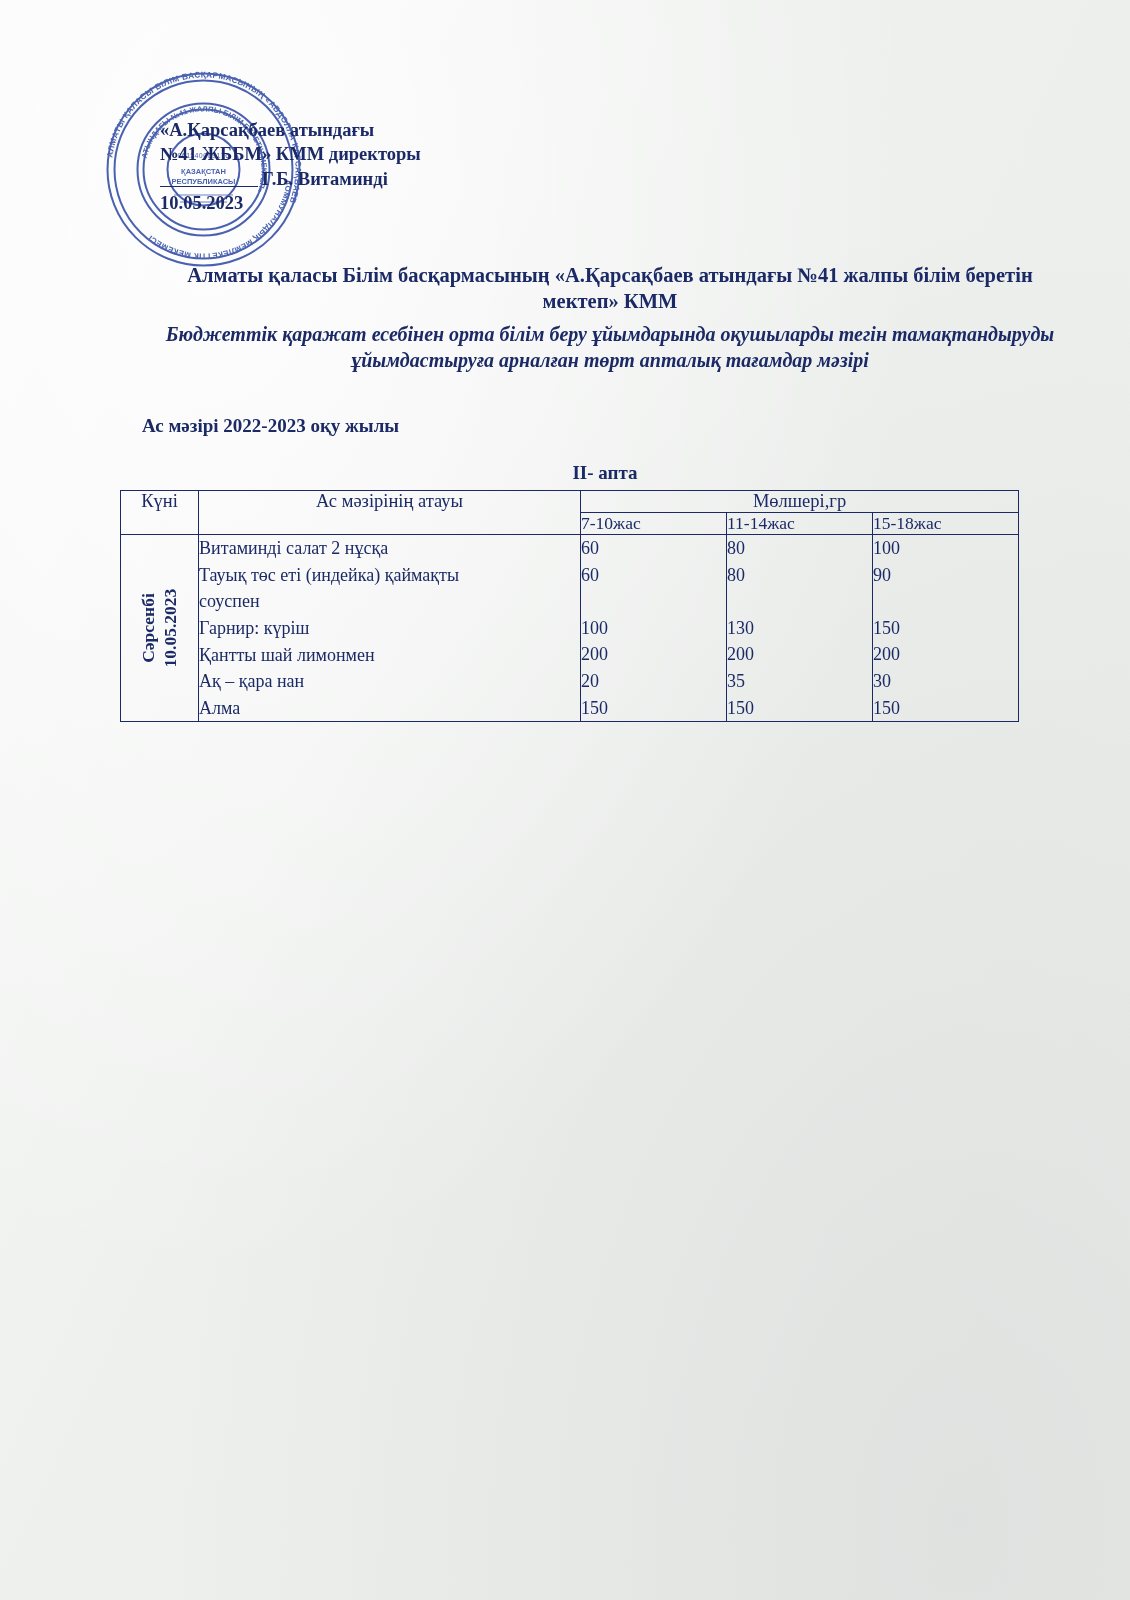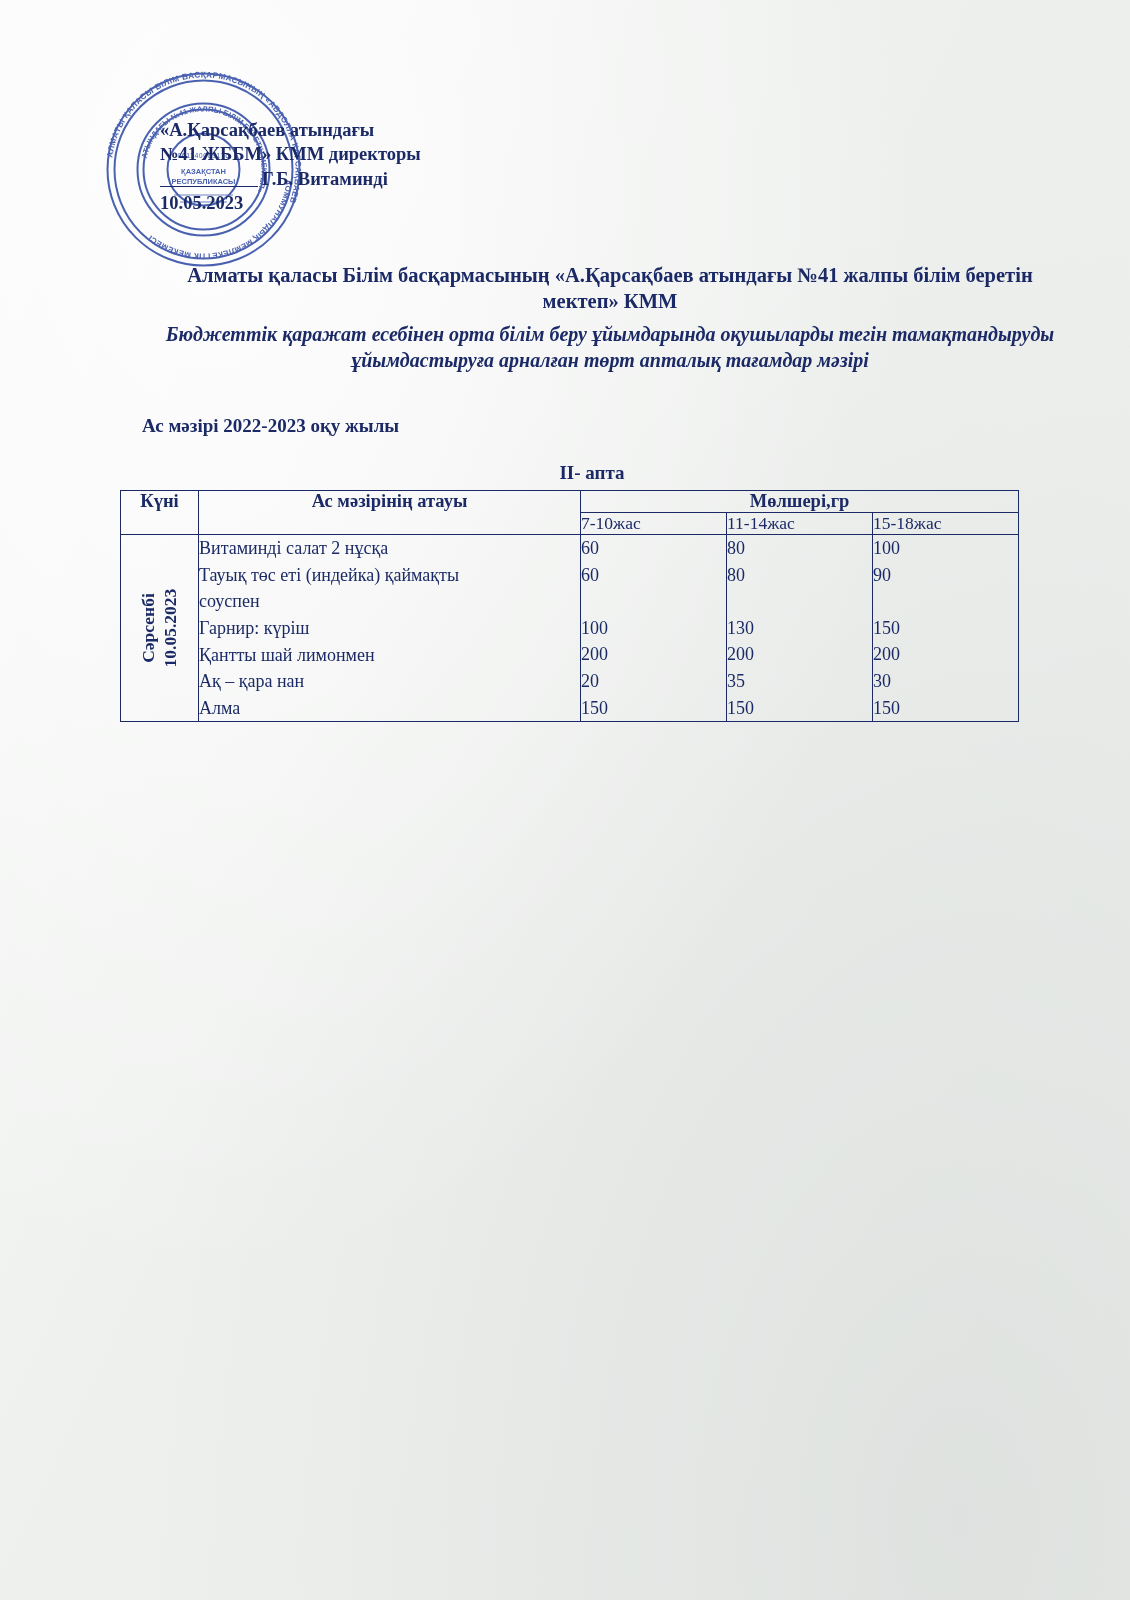--- a/index.html
+++ b/index.html
@@ -97,21 +97,21 @@
     left: 142px;
     top: 415px;
     width: 900px;
     text-align: left;
     font-size: 19px;
     font-weight: bold;
     color: #1b2a66;
   }
   .week-label {
     position: absolute;
-    left: 142px;
+    left: 155px;
     top: 462px;
     width: 900px;
     text-align: center;
     font-size: 19px;
     font-weight: bold;
     color: #1b2a66;
   }
 
   
   .menu-table {
@@ -124,21 +124,21 @@
     table-layout: fixed;
   }
   .menu-table td, .menu-table th {
     border: 1.3px solid #1b2a66;
     padding: 0;
     vertical-align: top;
   }
   .th-main {
     text-align: center;
     font-size: 18.5px;
-    font-weight: bold;
+    font-weight: normal;
     padding: 4px 2px 6px 2px;
     vertical-align: middle;
     margin-left: 28px;
   }
   .th-sub {
     text-align: left;
     font-size: 17.5px;
     font-weight: normal;
     padding: 3px 0 4px 10px;
   }

